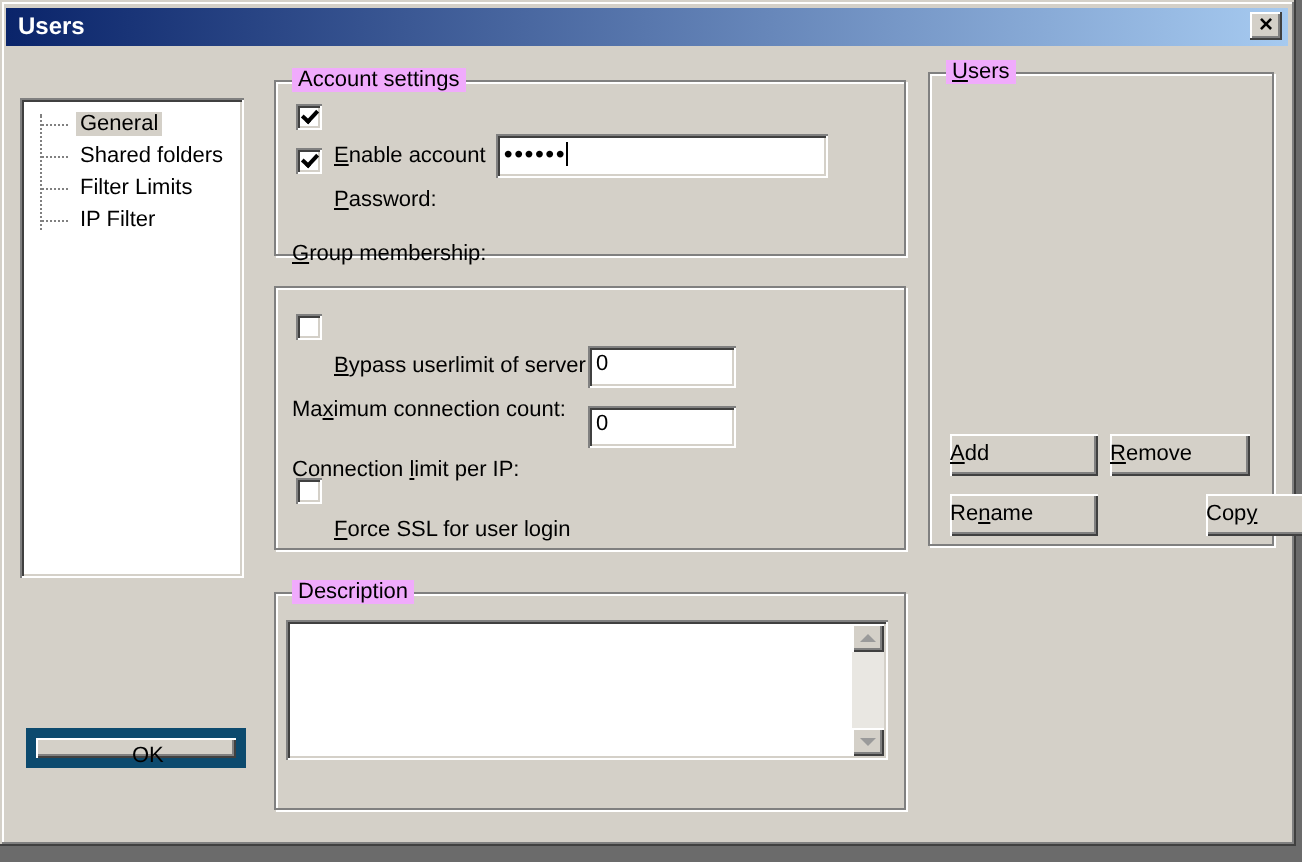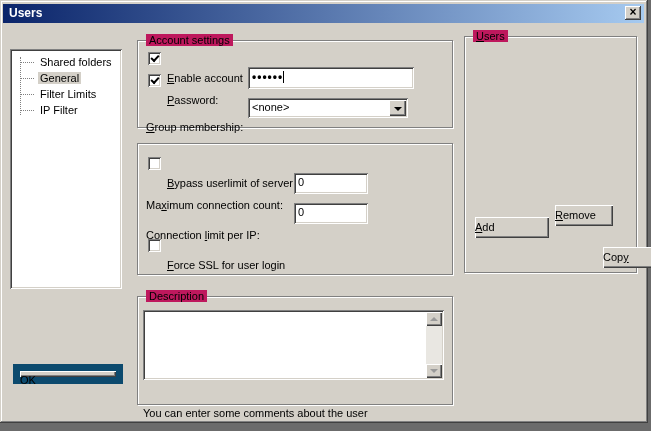--- a/index.html
+++ b/index.html
@@ -25,33 +25,33 @@
     position:absolute;right:3px;top:2px;width:16px;height:14px;background:#d4d0c8;
     box-shadow:inset -1px -1px 0 #404040, inset 1px 1px 0 #fff, inset -2px -2px 0 #808080;
     color:#000;font-weight:bold;font-size:12px;line-height:13px;text-align:center;
     cursor:default;
   }
   .groupbox{
     position:absolute;border:1px solid #808080;box-sizing:border-box;
     box-shadow:inset 1px 1px 0 #fff, 1px 1px 0 #fff;
   }
   .groupbox-label{
-    position:absolute;top:-7px;left:8px;background:#be185d;padding:0 3px;line-height:12px;
+    position:absolute;top:-7px;left:8px;background:#f0abfc;padding:0 3px;line-height:12px;
   }
   .sunken{
     background:#fff;box-sizing:border-box;
     box-shadow:inset 1px 1px 0 #808080, inset -1px -1px 0 #fff,
                inset 2px 2px 0 #404040, inset -2px -2px 0 #d4d0c8;
   }
   .btn{
     position:absolute;background:#d4d0c8;box-sizing:border-box;
     box-shadow:inset 1px 1px 0 #fff, inset -1px -1px 0 #404040, inset -2px -2px 0 #808080;
     line-height:20px;cursor:default;
   }
-  .btn.default{border:7px solid #0c4a6e;line-height:18px;}
+  .btn.default{border:5px solid #0c4a6e;line-height:18px;padding-left:48px;}
   .label{position:absolute;white-space:nowrap;margin-top:20px;}
   .mn{text-decoration:underline;}
   .checkbox{
     position:absolute;width:13px;height:13px;background:#fff;box-sizing:border-box;
     box-shadow:inset 1px 1px 0 #808080, inset -1px -1px 0 #fff,
                inset 2px 2px 0 #404040, inset -2px -2px 0 #d4d0c8;
   }
   .checkbox.checked::after{
     content:'';position:absolute;left:3px;top:3px;width:6px;height:3px;
     border:solid #000;border-width:0 0 2px 2px;transform:rotate(-47deg);
@@ -95,25 +95,25 @@
     <span>Users</span>
     <div class="close-btn">
       <span>×</span>
     </div>
   </div>
 
   <div class="label" style="left:10px;top:32px;">Page:</div>
   <div class="tree sunken">
     <div class="tree-inner">
       <div class="tree-vline"></div>
+      <div class="tree-row selected">
+        <span class="tree-text">General</span>
+      </div>
       <div class="tree-row">
         <span class="tree-text">Shared folders</span>
-      </div>
-      <div class="tree-row selected">
-        <span class="tree-text">General</span>
       </div>
       <div class="tree-row">
         <span class="tree-text">Filter Limits</span>
       </div>
       <div class="tree-row">
         <span class="tree-text">IP Filter</span>
       </div>
     </div>
   </div>
 
@@ -123,26 +123,20 @@
     <span class="checkbox checked" style="left:10px;top:11px;"></span>
     <span class="label" style="left:29px;top:11px;"><span></span><span class="mn">E</span><span>nable account</span></span>
 
     <span class="checkbox checked" style="left:10px;top:33px;"></span>
     <span class="label" style="left:29px;top:33px;"><span></span><span class="mn">P</span><span>assword:</span></span>
     <div class="field sunken" style="left:110px;top:26px;width:166px;height:22px;">
       <span class="pw-dots">••••••</span><span class="caret"></span>
     </div>
 
     <span class="label" style="left:8px;top:60px;"><span></span><span class="mn">G</span><span>roup membership:</span></span>
-    <div class="field sunken" style="left:110px;top:57px;width:160px;height:20px;">
-      <span>&lt;none&gt;</span>
-      <div class="combo-arrow-btn">
-        <span class="combo-arrow"></span>
-      </div>
-    </div>
   </div>
 
   <div class="groupbox" style="left:137px;top:143px;width:316px;height:132px;">
     <span class="checkbox" style="left:10px;top:13px;"></span>
     <span class="label" style="left:29px;top:13px;"><span></span><span class="mn">B</span><span>ypass userlimit of server</span></span>
 
     <span class="label" style="left:8px;top:35px;"><span>Ma</span><span class="mn">x</span><span>imum connection count:</span></span>
     <div class="field sunken" style="left:156px;top:29px;width:74px;height:21px;">
       <span>0</span>
     </div>
@@ -162,25 +156,25 @@
       <span style="position:absolute;left:4px;top:3px;"></span>
       <div class="vscroll">
         <div class="scroll-btn">
             <span class="tri-up"></span>
           </div>
         <div class="scroll-btn">
             <span class="tri-down"></span>
           </div>
       </div>
     </div>
-    <span class="label" style="left:5px;top:90px;">You can enter some comments about the user</span>
   </div>
 
   <div class="groupbox" style="left:464px;top:36px;width:173px;height:237px;">
     <span class="groupbox-label"><span></span><span class="mn">U</span><span>sers</span></span>
     <div class="btn" style="left:10px;top:180px;width:74px;height:21px;"><span></span><span class="mn">A</span><span>dd</span></div>
-    <div class="btn" style="left:90px;top:168px;width:58px;height:21px;"><span></span><span class="mn">R</span><span>emove</span></div>
+    <div class="btn" style="left:90px;top:180px;width:70px;height:21px;"><span></span><span class="mn">R</span><span>emove</span></div>
+    <div class="btn" style="left:10px;top:210px;width:74px;height:21px;"><span>Re</span><span class="mn">n</span><span>ame</span></div>
     <div class="btn" style="left:90px;top:210px;width:74px;height:21px;margin-left:48px;"><span>Cop</span><span class="mn">y</span><span></span></div>
   </div>
 
   <div class="btn default" style="left:13px;top:364px;width:110px;height:20px;">OK</div>
 
 </div>
 
 </body></html>

